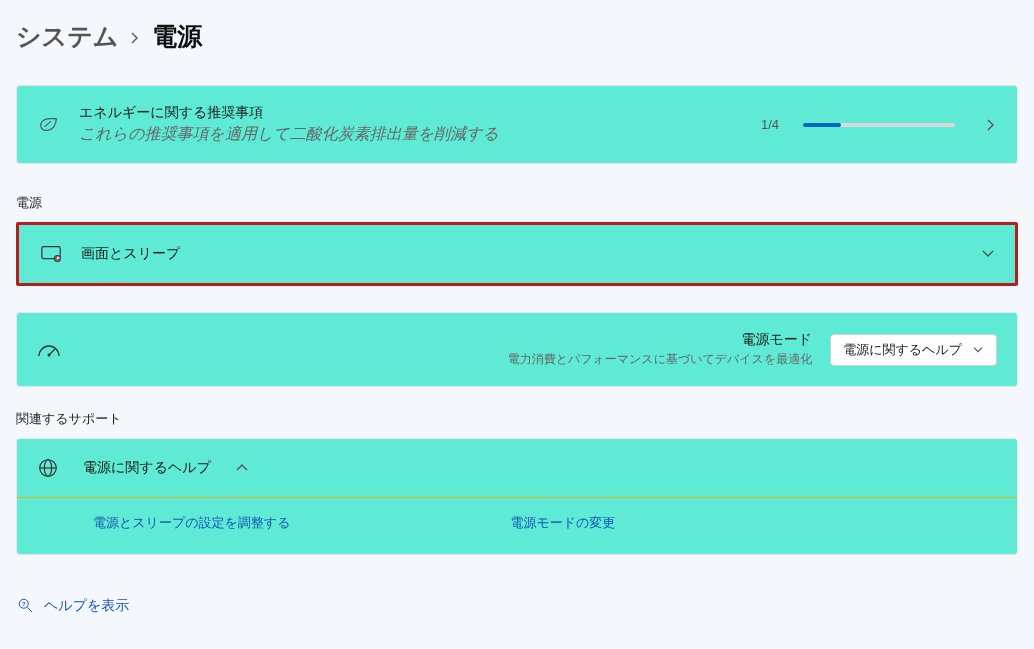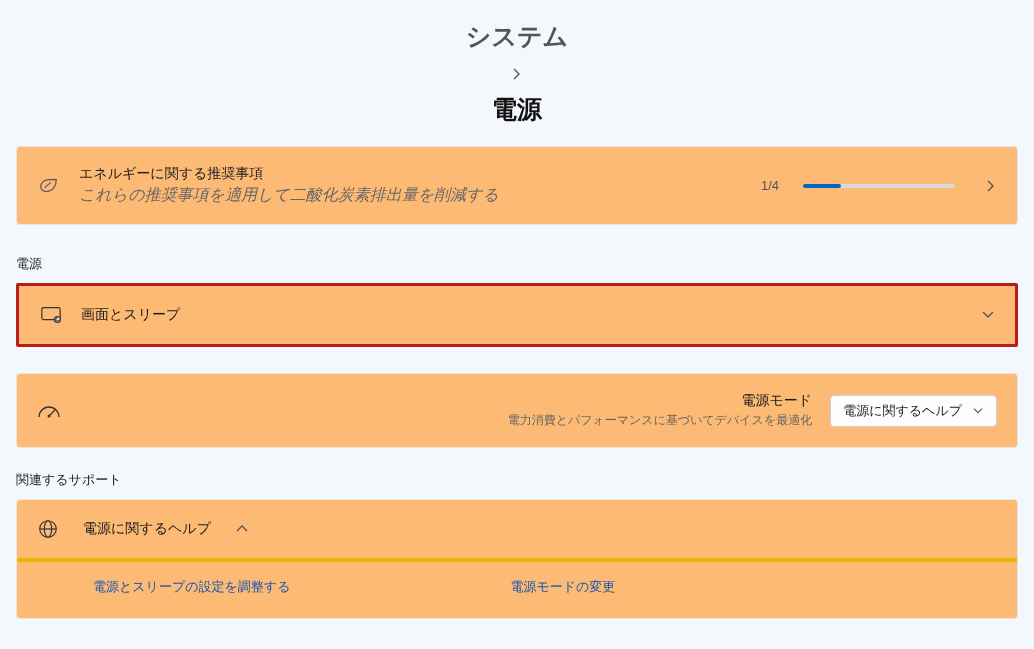--- a/index.html
+++ b/index.html
@@ -12,42 +12,41 @@
     overflow: hidden;
     font-size: 14px;
   }
   .page { padding: 20px 16px 16px 16px; }
 
   
   .breadcrumb {
     display: flex;
     align-items: center;
     gap: 12px;
-    margin-bottom: 20px;
-    flex-direction: column;
+    margin-bottom: 32px;
   }
   .breadcrumb .bc-item {
     font-size: 25px;
     font-weight: 600;
     color: #555;
   }
   .breadcrumb .bc-current {
     font-size: 25px;
     font-weight: 700;
     color: #111;
   }
   .breadcrumb .bc-sep {
     font-size: 20px;
     color: #777;
     margin-top: 2px;
   }
 
   
   .card {
-    background: #fdba74;
+    background: #5eead4;
     border: 1px solid #e6e6e6;
     border-radius: 4px;
   }
 
   
   .energy-card {
     display: flex;
     align-items: center;
     padding: 18px 20px;
     gap: 18px;
@@ -104,21 +103,21 @@
 
   
   .support-card { margin-bottom: 30px; }
   .support-header {
     display:flex; align-items:center; padding:18px 20px; gap:24px;
   }
   .support-links {
     display:flex;
     gap: 220px;
     padding: 16px 20px 22px 76px;
-    border-top:4px solid #eab308;
+    border-top:1px solid #eab308;
   }
   .support-links a {
     color:#1454b3;
     text-decoration:none;
     font-size:13px;
     cursor:pointer;
   }
 
   
   .footer-links { padding: 4px 0 0 0; }

